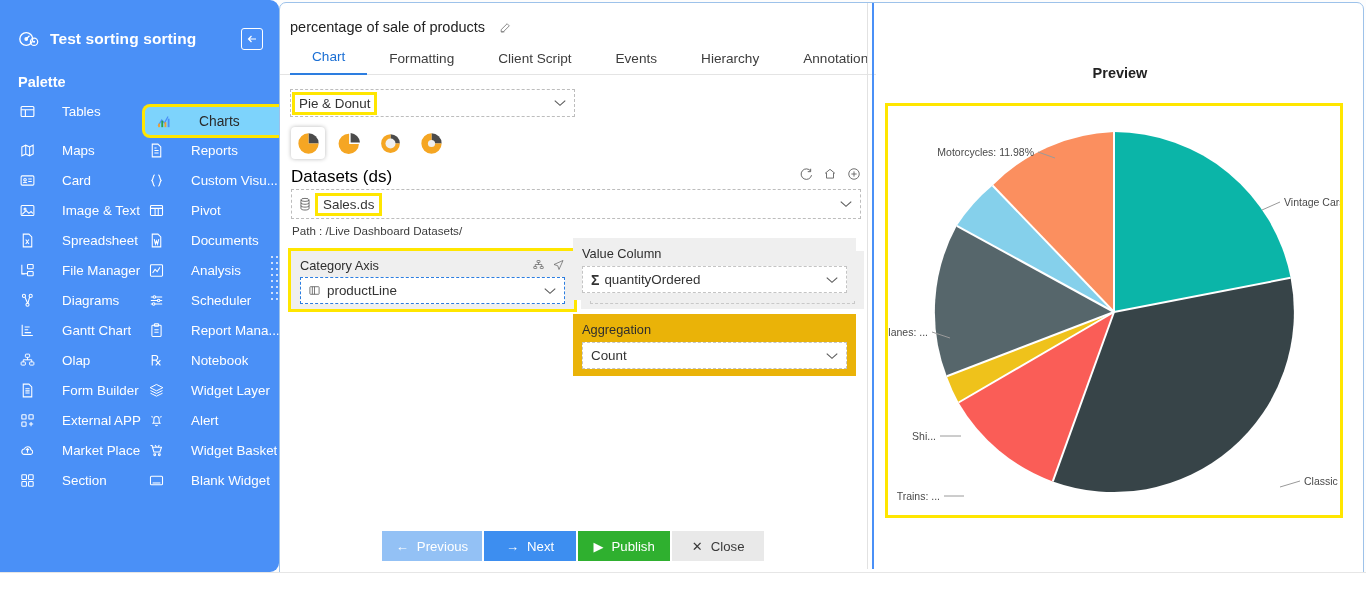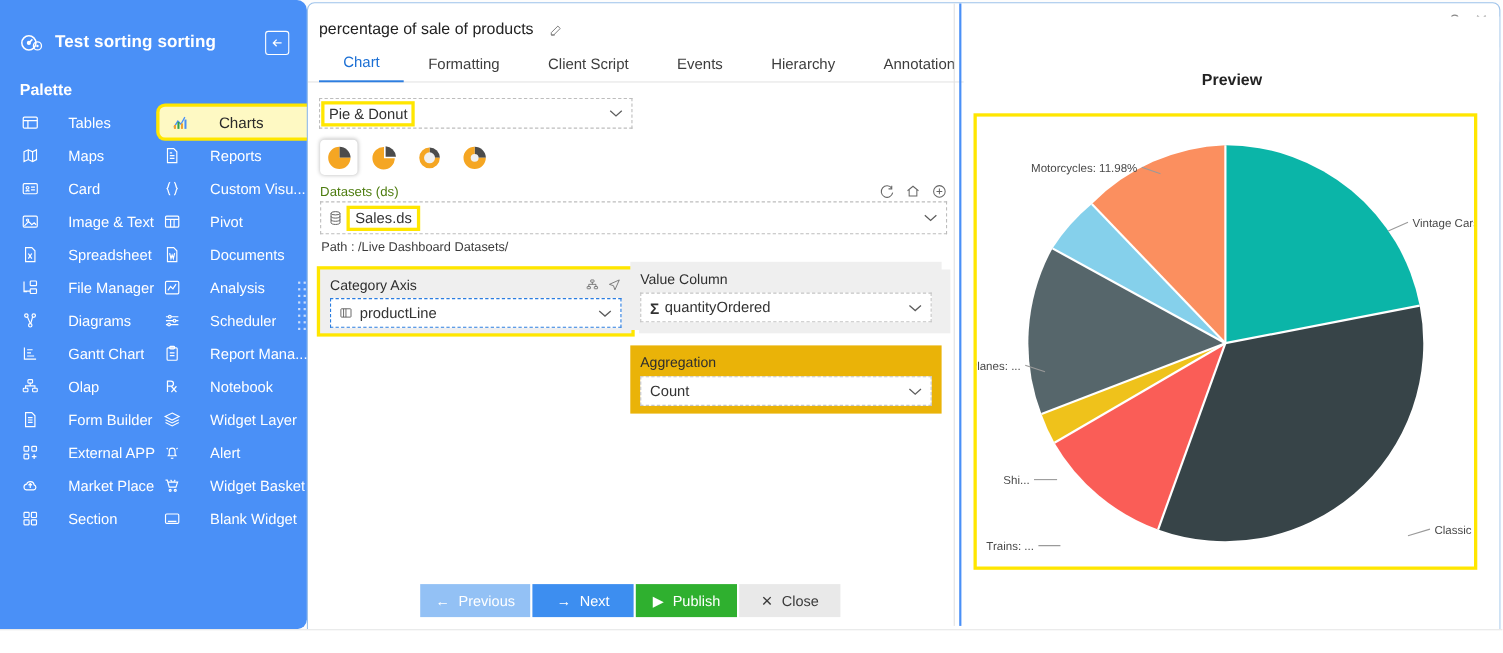--- a/index.html
+++ b/index.html
@@ -61,28 +61,28 @@
     width: 19px; height: 19px; flex: 0 0 19px;
     margin-right: 9px;
     display: flex; align-items: center; justify-content: center;
   }
   .pal-icon svg { display: block; }
   .pal-label { overflow: hidden; text-overflow: ellipsis; }
 
   
   .pal-item.chip-highlight {
     position: relative;
-    background: #fef9c3;
+    background: #7dd3fc;
     color: #2a2a2a;
     border-radius: 5px;
     height: 28px;
     padding-left: 10px;
     box-shadow: 0 0 0 3px #ffe600;
     margin-left: -2px;
-    margin-top: 1px;
+    margin-top: 11px;
     width: 143px;
   }
   .pal-item.chip-highlight .pal-label { font-size: 13.8px; }
 
   #powered-by {
     position: absolute; left: 8px; top: 576px;
     font-size: 11.5px; color: #3c3c3c;
     font-family: "Liberation Sans", sans-serif;
   }
 
@@ -186,21 +186,21 @@
   .style-ico {
     width: 34px; height: 32px;
     display: flex; align-items: center; justify-content: center;
     border-radius: 4px; cursor: pointer;
   }
   .style-ico.selected { background: #ffffff; box-shadow: 0 0 4px rgba(0,0,0,.28); }
 
   #datasets-head {
     display: flex; align-items: flex-start;
     margin: 8px 0 2px 3px; width: 570px;
-    font-size: 12px; color: #4d7c0f;
+    font-size: 17px; color: #000000;
   }
   #datasets-head .spacer { flex: 1 1 auto; }
   #datasets-head .hicon { margin-left: 10px; cursor: pointer; display:flex; }
 
   #dataset-select { width: 570px; margin-left: 3px; height: 30px; padding-left: 6px; }
   #dataset-db-icon { margin-right: 6px; display:flex; }
   #dataset-value {
     box-shadow: 0 0 0 3px #ffe600;
     background: #fff; padding: 1px 5px;
   }

